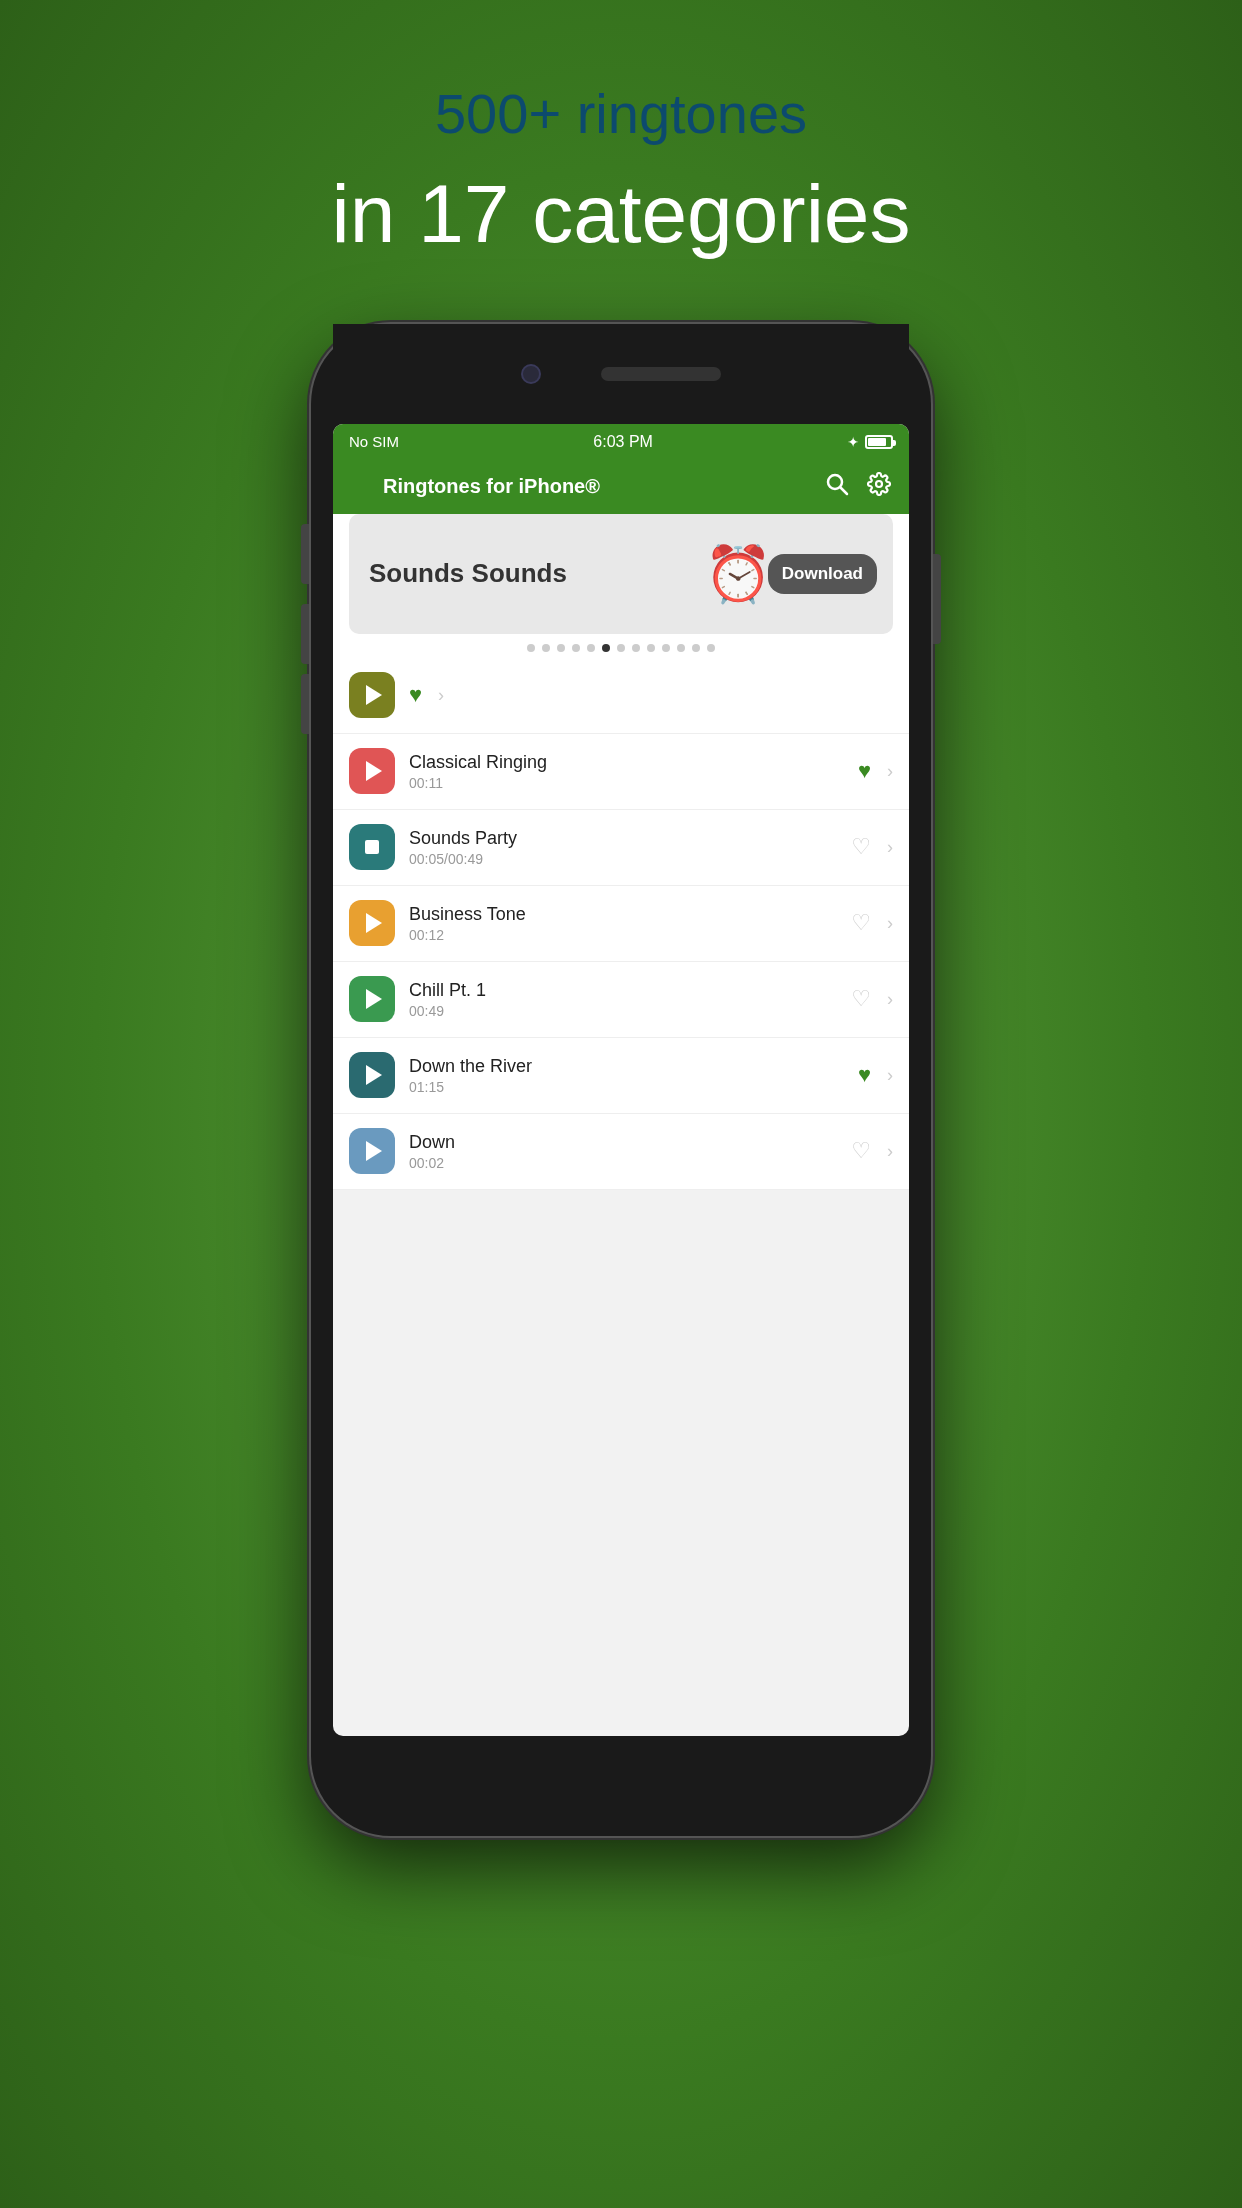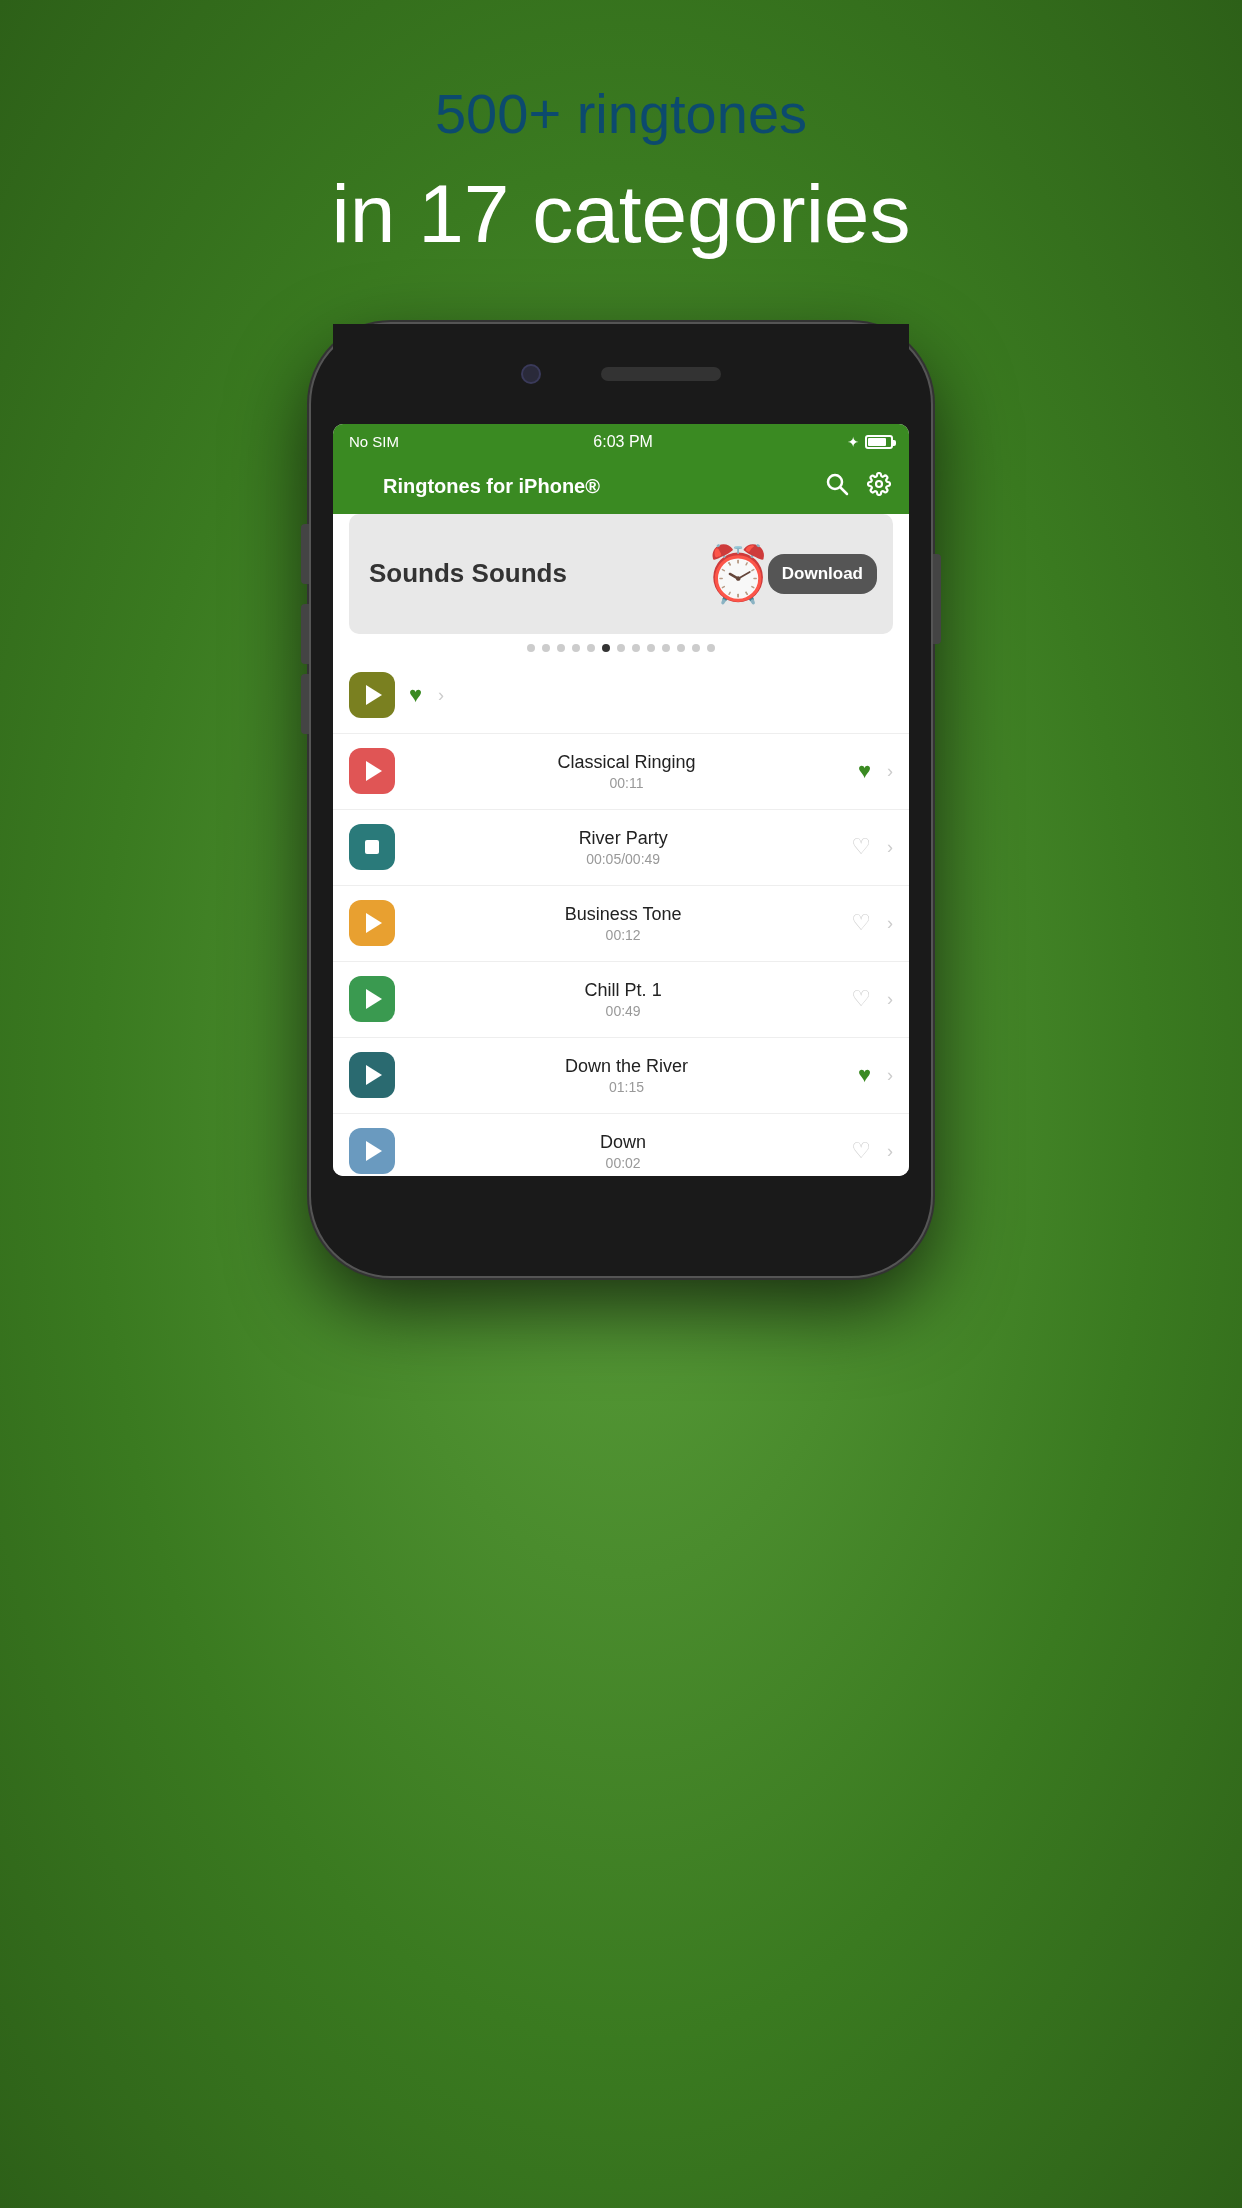--- a/index.html
+++ b/index.html
@@ -13,22 +13,21 @@
       align-items: center;
       font-family: -apple-system, 'Helvetica Neue', Arial, sans-serif;
       overflow: hidden;
       position: relative;
     }
 
     .phone-wrapper {
       margin-top: 60px;
       position: relative;
       width: 620px;
-      height: 952px;
-      text-align: center;
+      height: 1512px;
     }
 
     .phone-shell {
       position: absolute;
       top: 0; left: 0; right: 0; bottom: 0;
       background: #1a1a1a;
       border-radius: 80px;
       box-shadow:
         0 0 0 2px #555,
         0 0 0 4px #333,
@@ -411,21 +410,21 @@
           <span class="heart-icon heart-filled">♥</span>
           <span class="chevron">›</span>
         </div>
       </div>
 
       <div class="track-item">
         <div class="track-play-btn color-teal">
           <div class="stop-square"></div>
         </div>
         <div class="track-info">
-          <div class="track-name">River Party</div>
+          <div class="track-name">Sounds Party</div>
           <div class="track-duration">00:05/00:49</div>
         </div>
         <div class="track-actions">
           <span class="heart-icon heart-empty">♡</span>
           <span class="chevron">›</span>
         </div>
       </div>
 
       <div class="track-item">
         <div class="track-play-btn color-orange">

